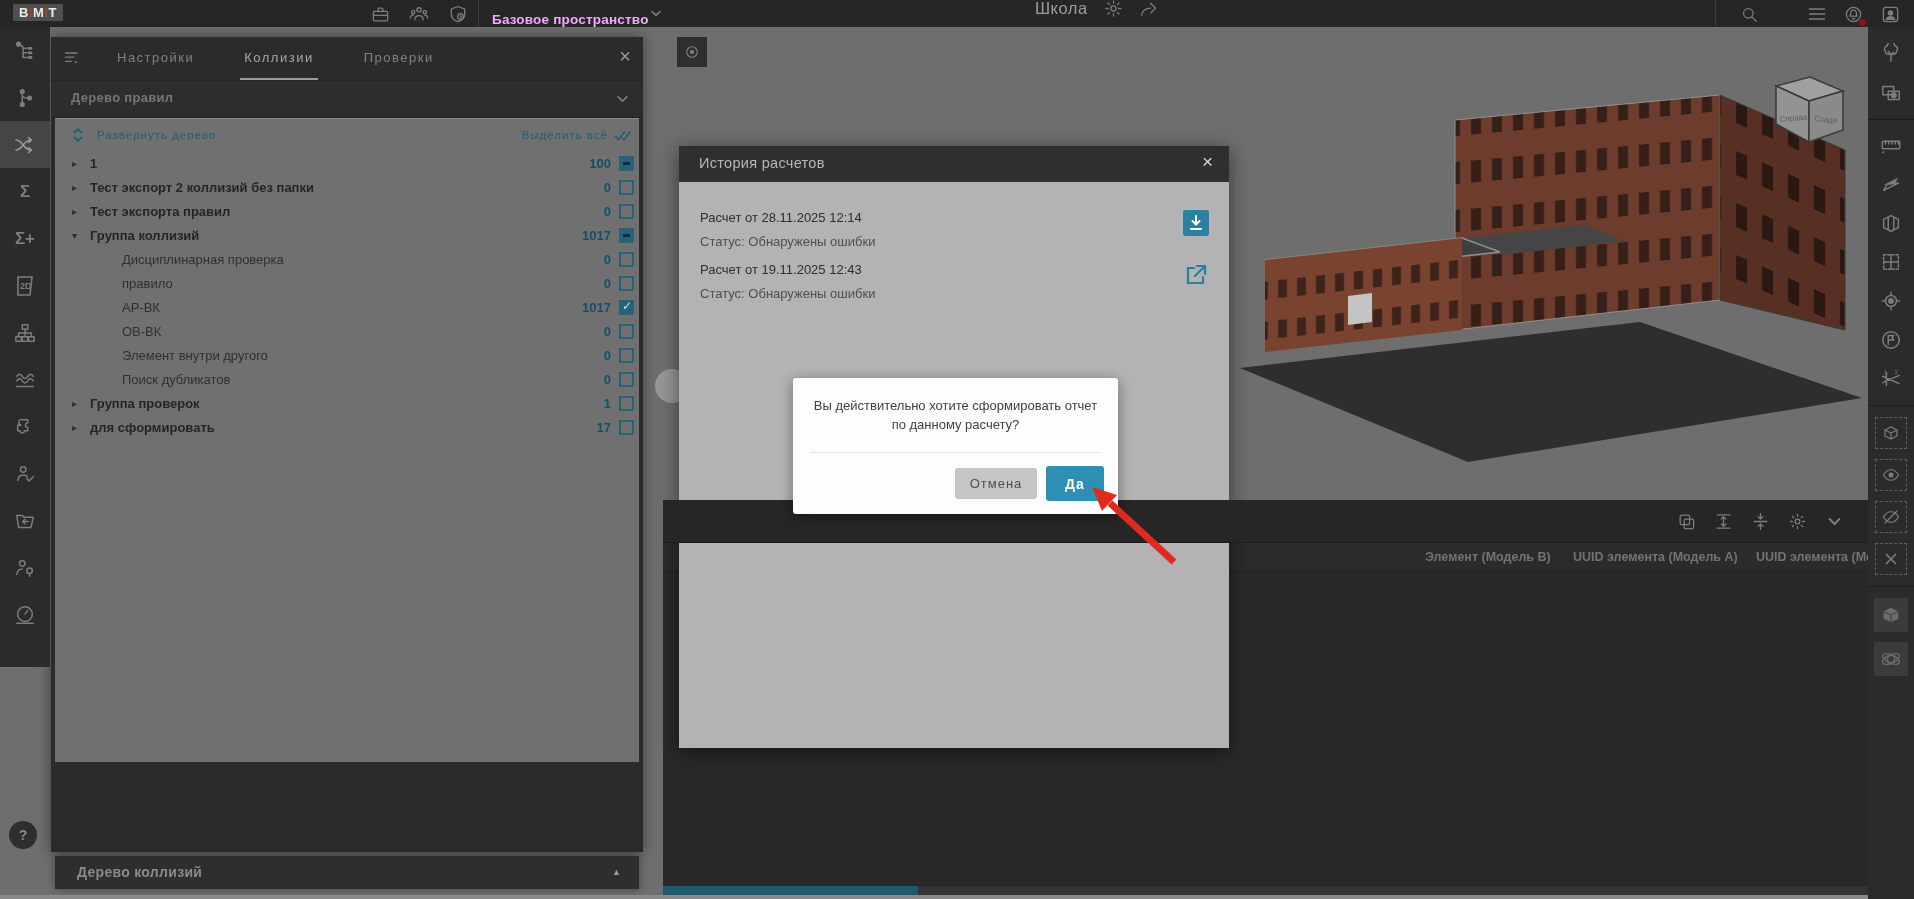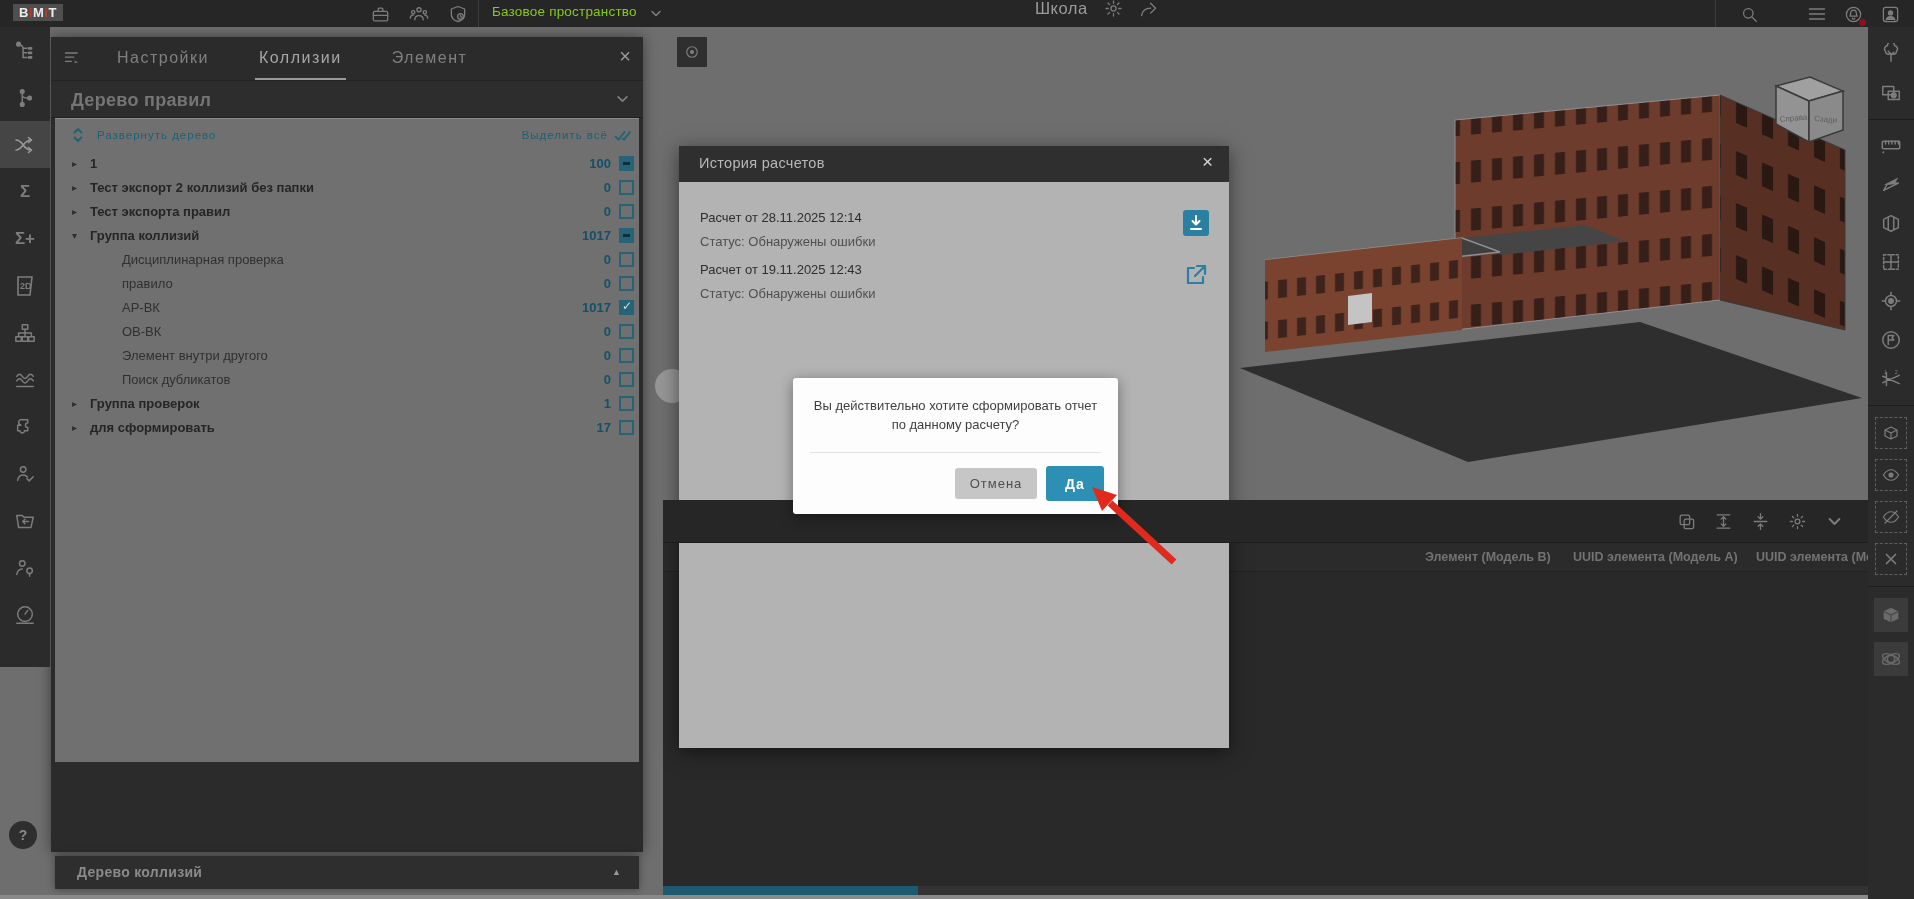--- a/index.html
+++ b/index.html
@@ -8,21 +8,21 @@
   svg{display:block;}
   .ic{stroke:#7d7d7d;fill:none;stroke-width:1.6;stroke-linecap:round;stroke-linejoin:round;}
 
   
   #topbar{left:0;top:0;width:1914px;height:27px;background:#262626;z-index:9;}
   #logo{left:13px;top:4px;background:#4f4f4f;color:#ededed;font-size:13px;font-weight:bold;
     padding:1px 6px;letter-spacing:.5px;}
   #logo .red{color:#c0392b;}
   .tb-ic{top:3px;width:22px;height:22px;display:flex;align-items:center;justify-content:center;cursor:pointer;}
   .tb-div{top:0;width:1px;height:27px;background:#3c3c3c;}
-  #workspace{left:492px;top:4px;color:#84cc16;font-size:13.5px;letter-spacing:.2px;cursor:pointer;}
+  #workspace{left:492px;top:12px;color:#f0abfc;font-size:13.5px;letter-spacing:.2px;cursor:pointer;font-weight:bold;}
   #ws-chev{left:650px;top:9px;}
   #project-group{left:1035px;top:0;height:17px;display:flex;align-items:center;gap:16px;}
   #project-title{color:#9c9c9c;font-size:16.5px;letter-spacing:.5px;}
   #bell-dot{position:absolute;right:-2px;bottom:-1px;width:7px;height:7px;border-radius:50%;background:#8f0f1d;}
 
   
   #leftrail{left:0;top:27px;width:50px;height:640px;background:#2b2b2b;z-index:9;display:flex;flex-direction:column;}
   .lrb{width:50px;height:47px;display:flex;align-items:center;justify-content:center;cursor:pointer;}
   .lrb.active{background:#454545;}
   .glyph{color:#7d7d7d;font-size:17px;font-weight:bold;}
@@ -43,28 +43,28 @@
     display:flex;align-items:center;justify-content:center;cursor:pointer;}
   #building{left:1235px;top:75px;z-index:1;}
   #navcube{left:1762px;top:70px;z-index:1;cursor:pointer;}
   #hidden-fab{left:655px;top:369px;width:34px;height:34px;border-radius:50%;background:#969696;z-index:4;}
   #bottom-strip{left:0;top:895px;width:1914px;height:4px;background:#8a8a8a;z-index:6;}
 
   
   #panel{left:51px;top:37px;width:592px;height:815px;background:#2b2b2b;z-index:3;
     box-shadow:0 0 12px rgba(0,0,0,.45);}
   #panel-tabs{position:absolute;left:62px;top:0;height:43px;display:flex;gap:42px;align-items:stretch;}
-  .tab{color:#808080;font-size:16px;letter-spacing:1.5px;display:flex;align-items:center;
+  .tab{color:#808080;font-size:13px;letter-spacing:1.5px;display:flex;align-items:center;
     border-bottom:2px solid transparent;padding:0 4px;cursor:pointer;}
   .tab.active{color:#a6a6a6;border-bottom-color:#9a9a9a;}
   #panel-menu{position:absolute;left:12px;top:11px;cursor:pointer;}
   #panel-close{position:absolute;right:12px;top:8px;color:#9c9c9c;font-size:20px;cursor:pointer;}
   #rules-dd{position:absolute;left:0;top:43px;width:100%;height:38px;background:#2d2d2d;
     border-top:1px solid #232323;border-bottom:1px solid #1f1f1f;box-sizing:border-box;cursor:pointer;}
-  #rules-dd .lbl{position:absolute;left:20px;top:9px;color:#757575;font-size:18px;font-weight:bold;letter-spacing:.3px;}
+  #rules-dd .lbl{position:absolute;left:20px;top:9px;color:#757575;font-size:13px;font-weight:bold;letter-spacing:.3px;}
   #rules-dd svg{position:absolute;right:14px;top:13px;}
   #tree-area{position:absolute;left:4px;top:81px;width:584px;height:644px;background:#707070;
     border-top:1px solid #8b8b8b;box-sizing:border-box;}
   #tree-head{height:32px;display:flex;align-items:center;padding:0 5px 0 17px;}
   #tree-head .txt{color:#1d6177;font-size:11.5px;letter-spacing:1px;cursor:pointer;}
   #expand-ic{margin-right:13px;cursor:pointer;}
   #select-all{margin-left:auto;display:flex;align-items:center;gap:6px;cursor:pointer;}
   .tree-row{height:24px;display:flex;align-items:center;padding:0 5px 0 17px;cursor:pointer;}
   .tree-row .tw{width:18px;color:#2f2f2f;font-size:10px;}
   .tree-row .sp{width:50px;}
@@ -422,21 +422,21 @@
 </div>
 
 <div class="abs" id="panel">
   <svg class="abs ic" id="panel-menu" width="20" height="20" viewBox="0 0 24 24">
       <path d="M3 6h14M3 11h10M3 16h7"></path>
       <path d="M14 15l4 2.5-4 .5z" fill="#7d7d7d" stroke="none"></path>
     </svg>
   <div id="panel-tabs">
     <div class="tab">Настройки</div>
     <div class="tab active">Коллизии</div>
-    <div class="tab">Элемент</div>
+    <div class="tab">Проверки</div>
   </div>
   <div id="panel-close">×</div>
 
   <div id="rules-dd">
     <span class="lbl">Дерево правил</span>
     <svg class="ic" width="13" height="10" viewBox="0 0 12 9">
         <path d="M2 2.5l4 4 4-4"></path>
       </svg>
   </div>
 

